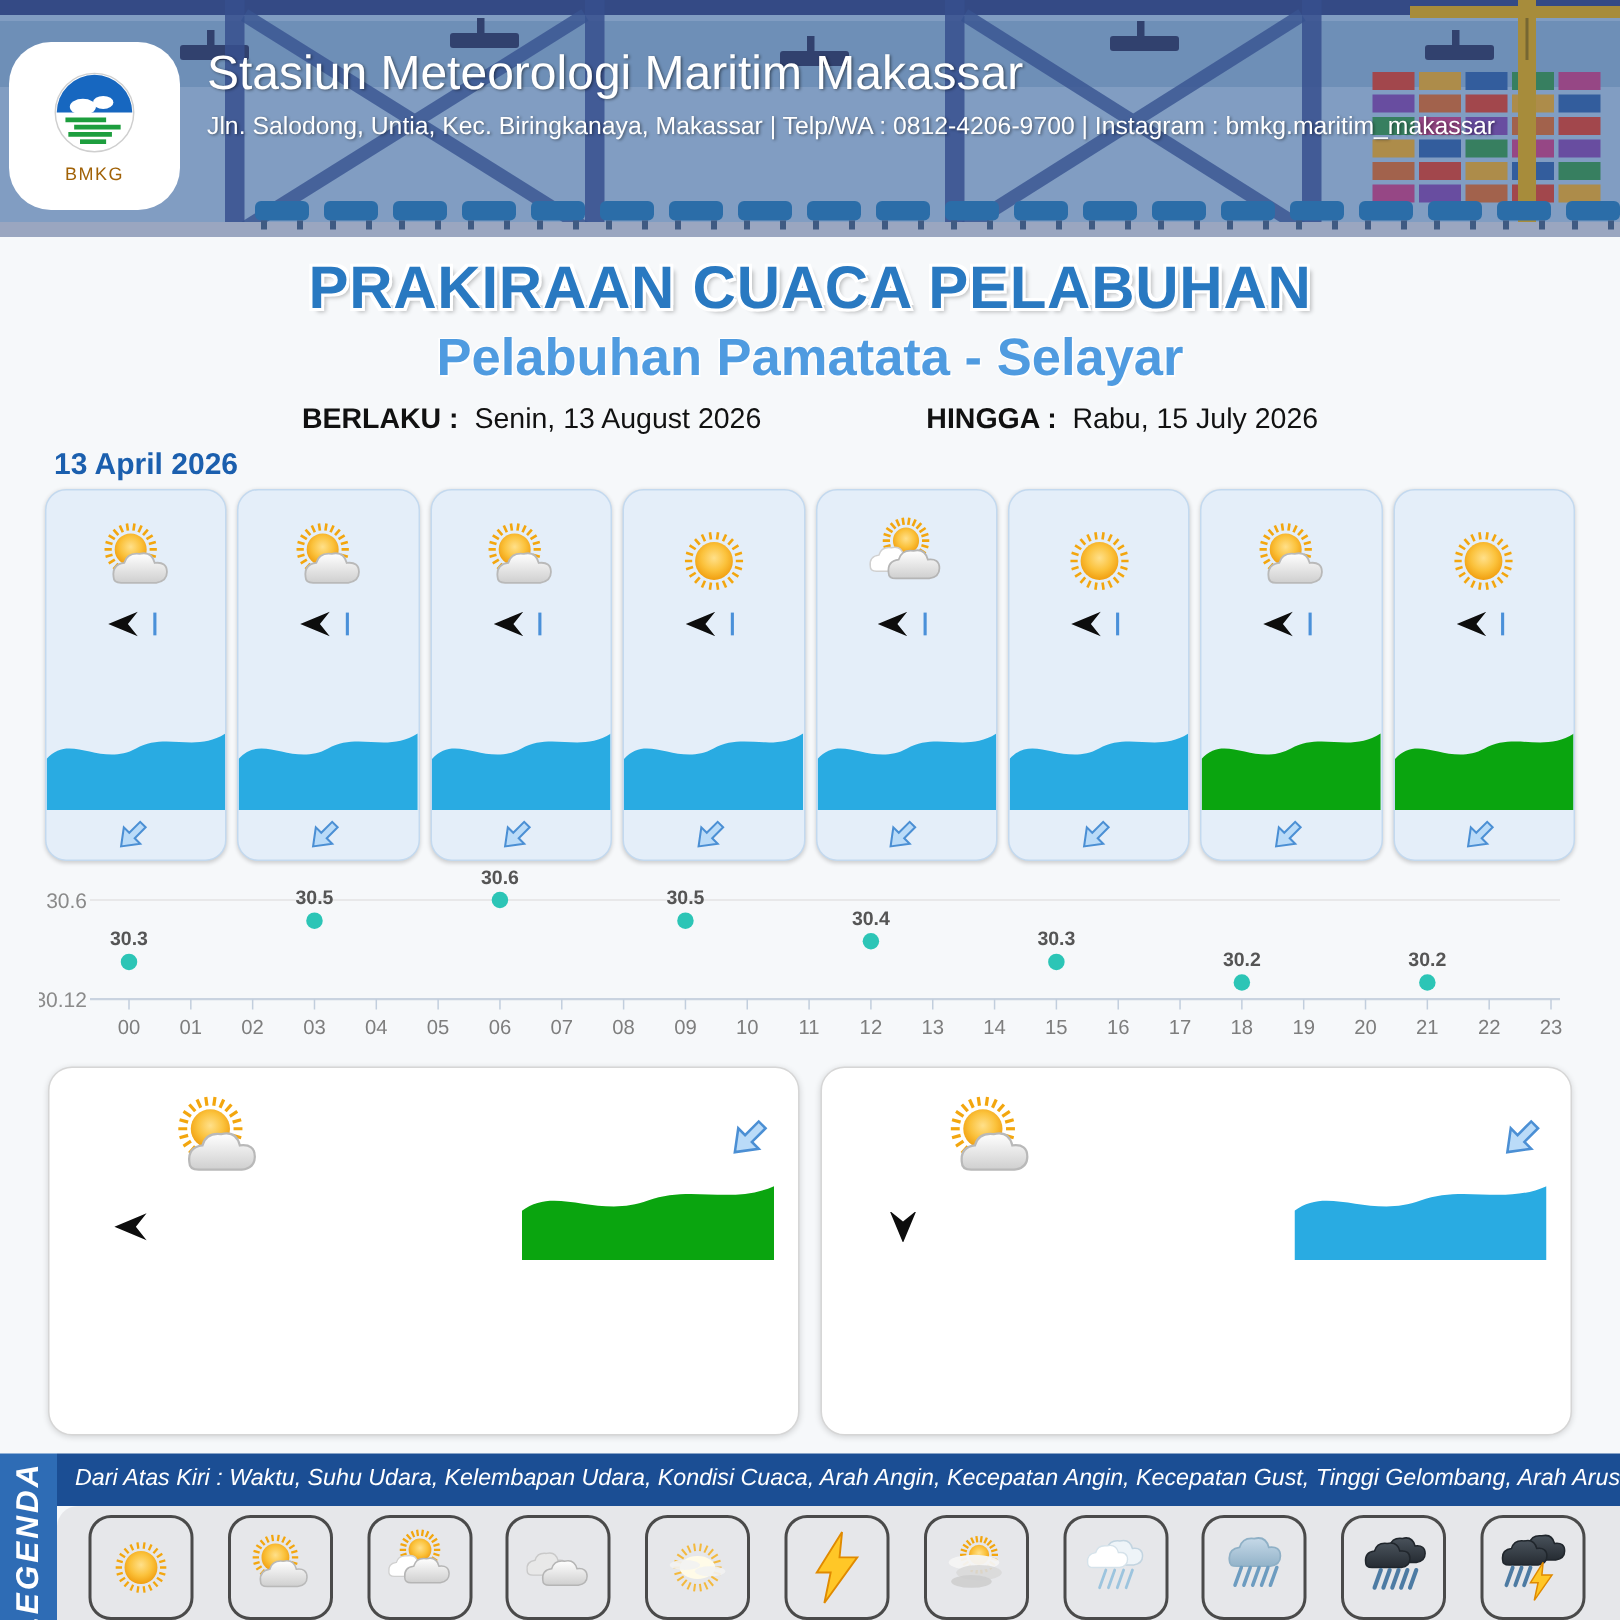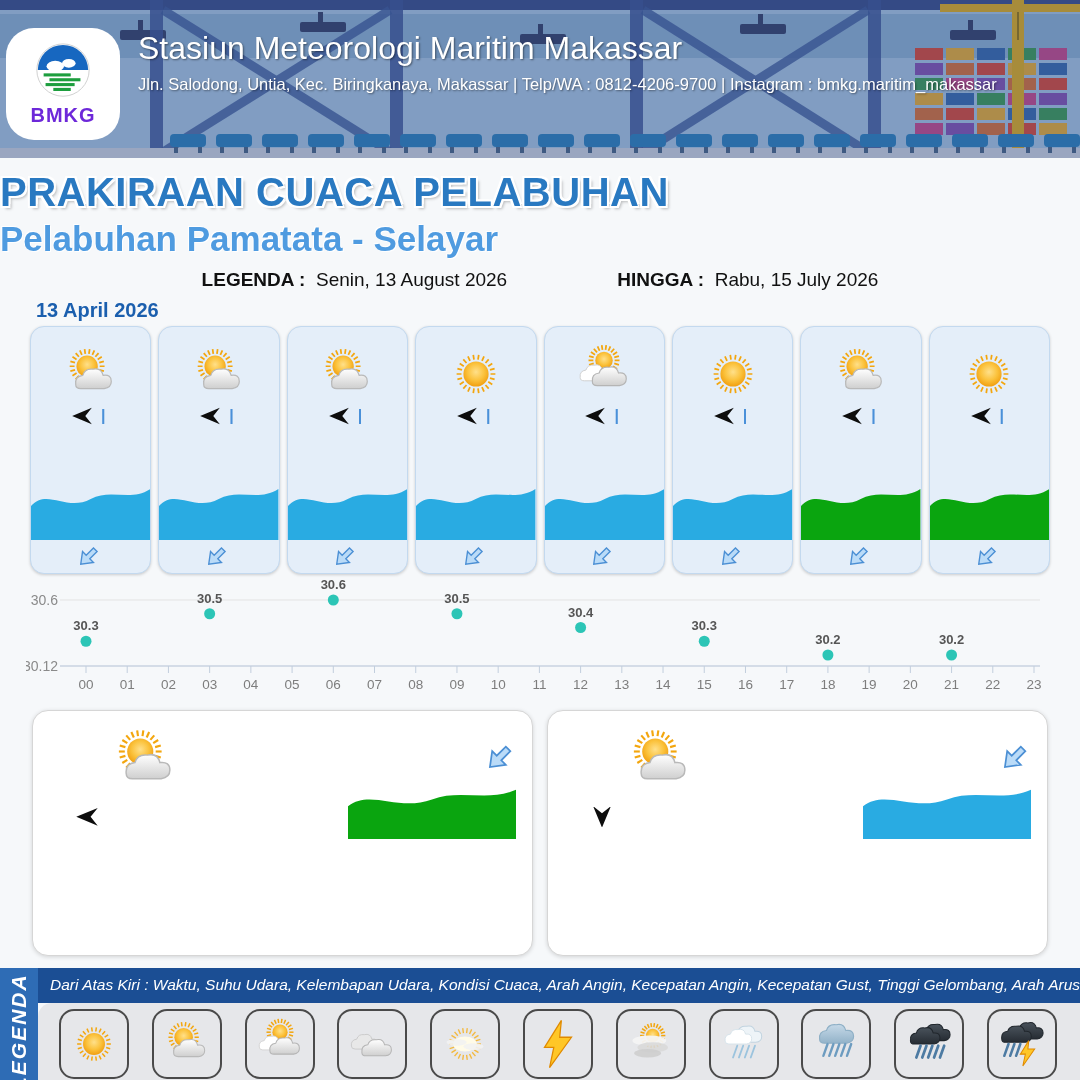--- a/index.html
+++ b/index.html
@@ -6,28 +6,28 @@
   body{width:1080px;height:1080px;overflow:hidden;background:#f6f8fa;
        font-family:"Liberation Sans",sans-serif;position:relative}
 
   
   .header{position:relative;height:158px;overflow:hidden;background:linear-gradient(#b9d5ea,#9fc2de)}
   .header svg.scene{position:absolute;inset:0}
   .hdr-overlay{position:absolute;inset:0;background:rgba(36,52,112,.30)}
   .logo-pill{position:absolute;left:6px;top:28px;width:114px;height:112px;background:#fff;
              border-radius:28px;display:flex;flex-direction:column;align-items:center;
              justify-content:center;z-index:6}
-  .logo-pill .bmkg-text{font-size:20px;font-weight:bold;color:#6d28d9;letter-spacing:1px;margin-top:1px}
+  .logo-pill .bmkg-text{font-size:12px;font-weight:normal;color:#a16207;letter-spacing:1px;margin-top:1px}
   .hdr-text{position:absolute;left:138px;top:26px;z-index:6;color:#fff}
   .hdr-line1{font-size:19px;font-weight:bold;letter-spacing:.3px;text-shadow:1px 1px 2px rgba(0,0,0,.45)}
   .hdr-line2{font-size:32px;font-weight:normal;margin-top:4px;text-shadow:1px 1px 2px rgba(0,0,0,.45)}
   .hdr-line3{font-size:16.5px;margin-top:8px;text-shadow:1px 1px 2px rgba(0,0,0,.45)}
 
   
-  .title-wrap{padding-top:12px}
+  .title-wrap{text-align:center;padding-top:12px}
   .main-title{font-size:40px;font-weight:900;color:#2979c1;letter-spacing:.5px;
       text-shadow:-2px -2px 0 #fff,2px -2px 0 #fff,-2px 2px 0 #fff,2px 2px 0 #fff,3px 3px 3px rgba(0,0,0,.25)}
   .sub-title{font-size:35px;font-weight:800;color:#4f9be0;margin-top:4px;
       text-shadow:-1px -1px 0 #fff,1px 1px 0 #fff}
   .validity{display:flex;justify-content:center;gap:110px;font-size:19px;color:#111;margin-top:10px}
   .validity b{font-weight:bold}
 
   
   .date-label{margin:8px 0 4px 36px;font-size:20px;font-weight:bold;color:#1b5fae}
   .cards{display:flex;gap:7px;margin:0 30px}
@@ -258,21 +258,21 @@
   <div class="hdr-text">
     <div class="hdr-line2">Stasiun Meteorologi Maritim Makassar</div>
     <div class="hdr-line3">Jln. Salodong, Untia, Kec. Biringkanaya, Makassar | Telp/WA : 0812-4206-9700 | Instagram : bmkg.maritim_makassar</div>
   </div>
 </div>
 
 <div class="title-wrap">
   <div class="main-title">PRAKIRAAN CUACA PELABUHAN</div>
   <div class="sub-title">Pelabuhan Pamatata - Selayar</div>
   <div class="validity">
-    <span><b>LEGENDA :</b>&nbsp;
+    <span><b>BERLAKU :</b>&nbsp;
       <span>Senin, 13 August 2026</span></span>
     <span><b>HINGGA :</b>&nbsp;
       <span>Rabu, 15 July 2026</span></span>
   </div>
 </div>
 
 <div class="date-label">13 April 2026</div>
 <div class="cards" id="cards">
  <div class="fcard">
    <div class="fc-time"></div>

